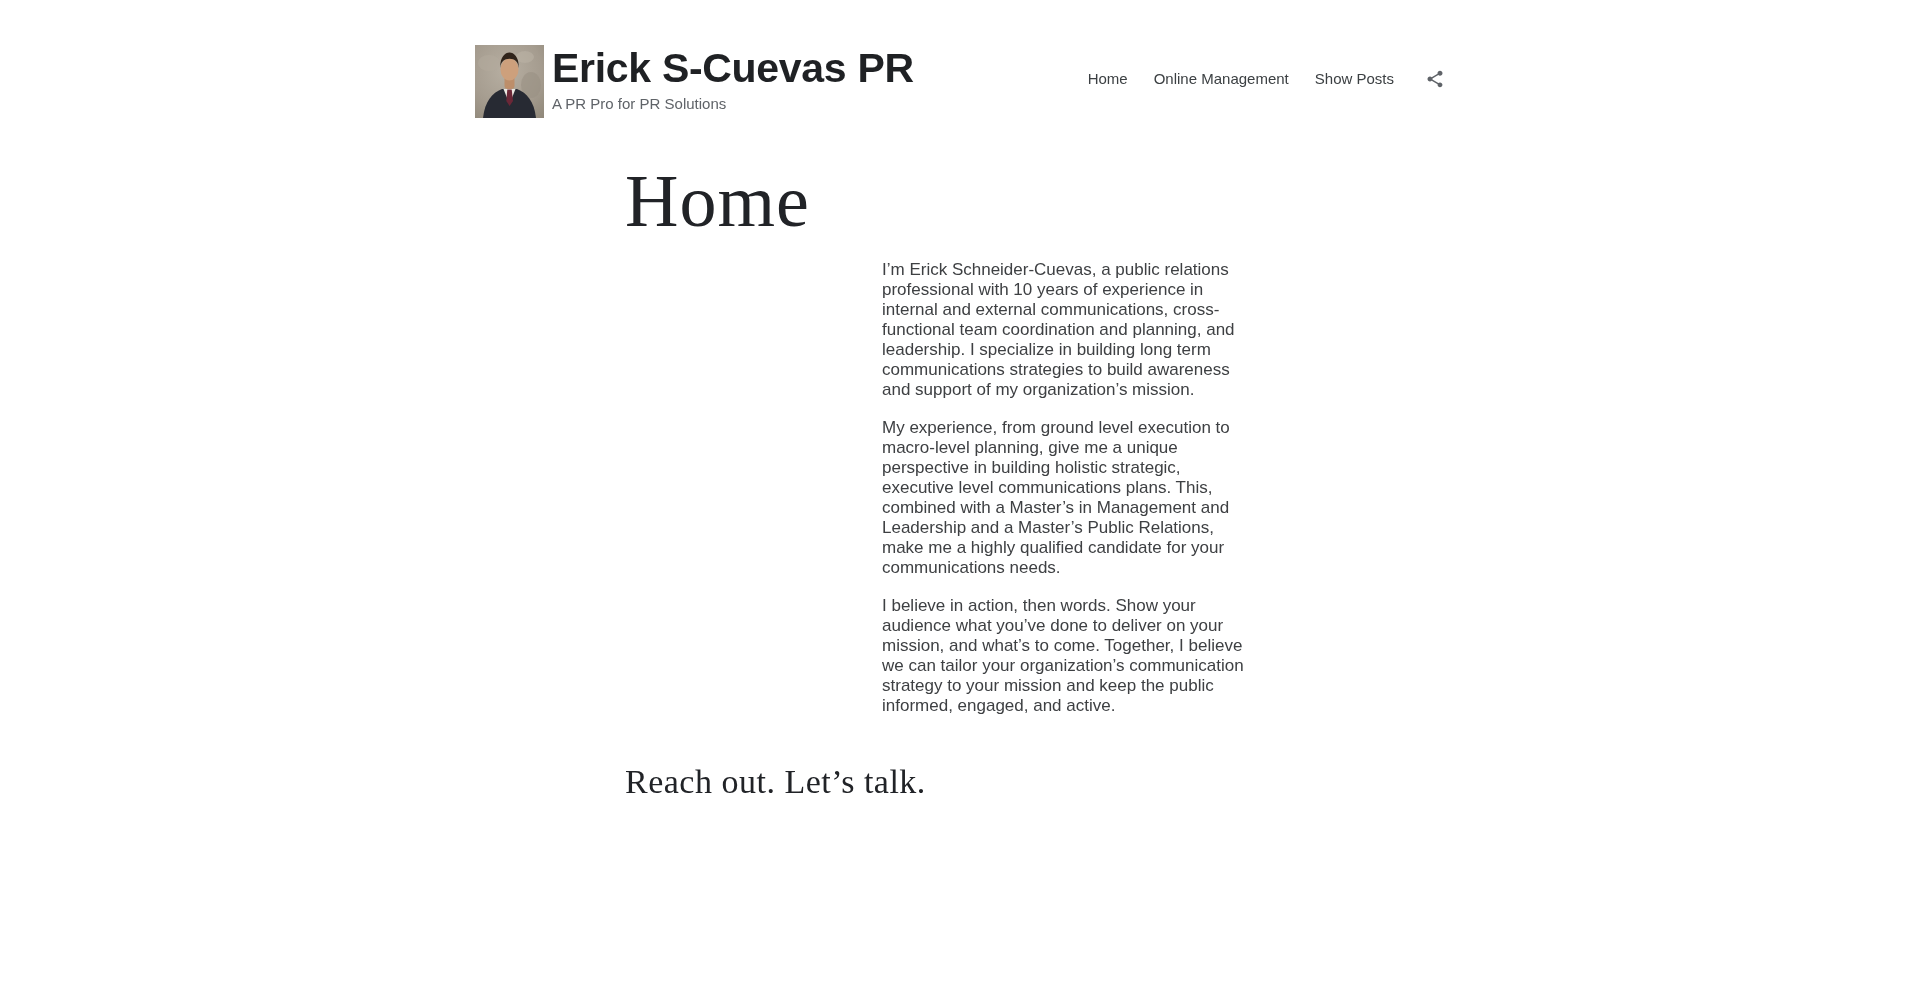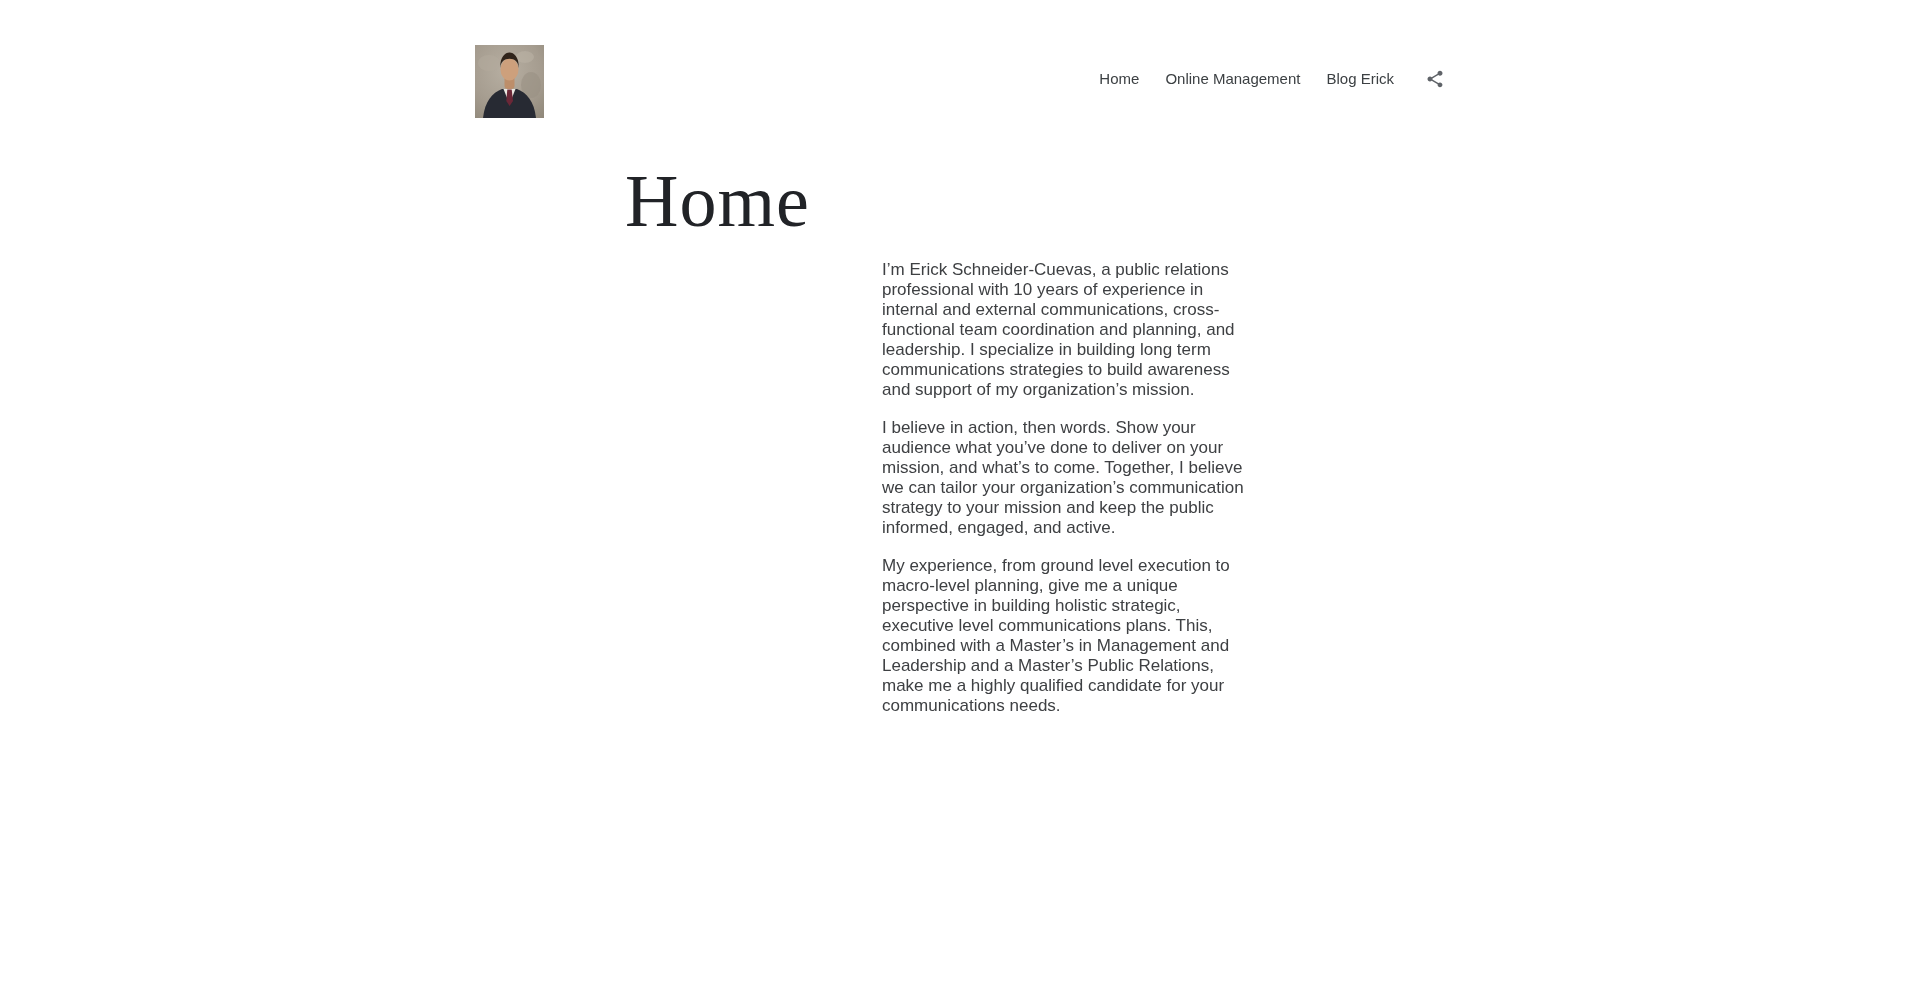--- a/index.html
+++ b/index.html
@@ -139,38 +139,43 @@
           <ellipse cx="56" cy="40" rx="10" ry="13" fill="#9a9184" opacity="0.6"></ellipse>
           <ellipse cx="50" cy="12" rx="9" ry="6" fill="#beb5a7" opacity="0.5"></ellipse>
           <rect x="29.5" y="31" width="10" height="13" rx="3.5" fill="#bd8e6a"></rect>
           <path d="M8,73 C10,56 17,48 27,44 L42,44 C52,48 59,56 61,73 Z" fill="#272a33"></path>
           <path d="M28.5,44 L34.5,59 L40.5,44 Z" fill="#ece9e2"></path>
           <path d="M32.3,44.5 L36.7,44.5 L38,56 L34.6,61 L31.3,56 Z" fill="#6b2737"></path>
           <ellipse cx="34.5" cy="24.5" rx="9" ry="11" fill="#cda07c"></ellipse>
           <path d="M25.3,23 C24.8,12.5 29.8,7.5 34.5,7.5 C39.2,7.5 44.2,12.5 43.7,23 C43.2,16.5 39.8,13.8 34.5,13.8 C29.2,13.8 25.8,16.5 25.3,23 Z" fill="#30241b"></path>
         </svg>
       </span>
+      <span class="brand-text">
+        <span class="site-title">Erick S-Cuevas PR</span>
+        <span class="site-tagline">A PR Pro for PR Solutions</span>
+      </span>
     </a>
 
     <nav>
       <a>Home</a>
       <a>Online Management</a>
-      <a>Blog Erick</a>
+      <a>Show Posts</a>
       <button class="share-btn">
         <svg width="20" height="20" viewBox="0 0 24 24" fill="#5f6368">
           <path d="M18 16.08c-.76 0-1.44.3-1.96.77L8.91 12.7c.05-.23.09-.46.09-.7s-.04-.47-.09-.7l7.05-4.11c.54.5 1.25.81 2.04.81 1.66 0 3-1.34 3-3s-1.34-3-3-3-3 1.34-3 3c0 .24.04.47.09.7L8.04 9.81C7.5 9.31 6.79 9 6 9c-1.66 0-3 1.34-3 3s1.34 3 3 3c.79 0 1.5-.31 2.04-.81l7.12 4.16c-.05.21-.08.43-.08.65 0 1.61 1.31 2.92 2.92 2.92 1.61 0 2.92-1.31 2.92-2.92s-1.31-2.92-2.92-2.92z"></path>
         </svg>
       </button>
     </nav>
 
   </div>
 </header>
 
 <main>
   <h1 class="page-title">Home</h1>
 
   <div class="text-col">
     <p>I’m Erick Schneider-Cuevas, a public relations professional with 10 years of experience in internal and external communications, cross-functional team coordination and planning, and leadership. I specialize in building long term communications strategies to build awareness and support of my organization’s mission.</p>
+    <p>My experience, from ground level execution to macro-level planning, give me a unique perspective in building holistic strategic, executive level communications plans. This, combined with a Master’s in Management and Leadership and a Master’s Public Relations, make me a highly qualified candidate for your communications needs.</p>
     <p>I believe in action, then words. Show your audience what you’ve done to deliver on your mission, and what’s to come. Together, I believe we can tailor your organization’s communication strategy to your mission and keep the public informed, engaged, and active.</p>
-    <p>My experience, from ground level execution to macro-level planning, give me a unique perspective in building holistic strategic, executive level communications plans. This, combined with a Master’s in Management and Leadership and a Master’s Public Relations, make me a highly qualified candidate for your communications needs.</p>
   </div>
 
+  <h2 class="cta-heading">Reach out. Let’s talk.</h2>
 </main>
 
 </body></html>

